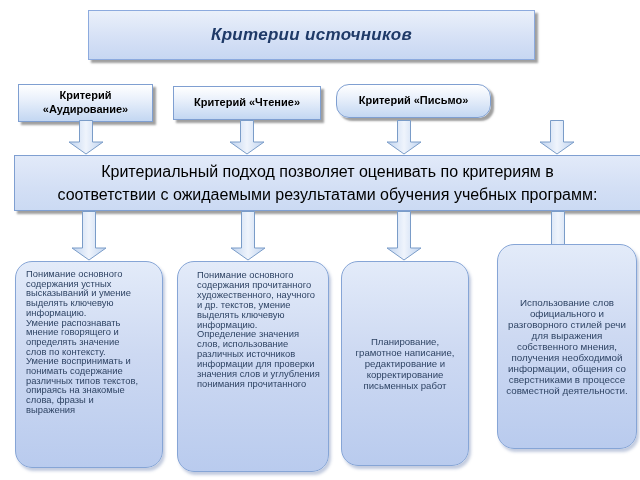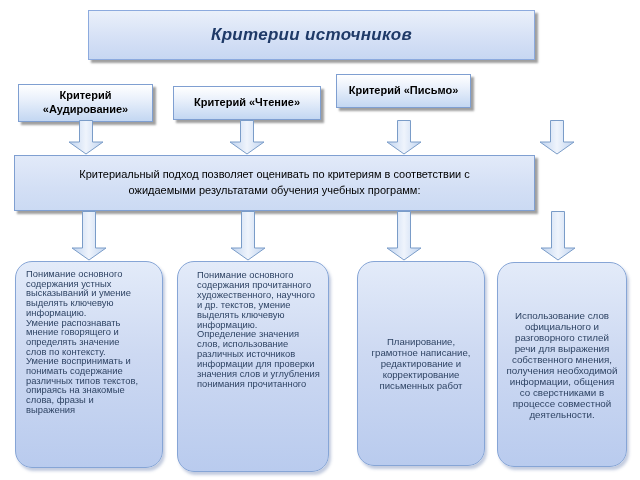--- a/index.html
+++ b/index.html
@@ -28,27 +28,27 @@
   }
   .crit-box {
     background: linear-gradient(to bottom, #ffffff 0%, #e9f0fb 40%, #c3d7f2 100%);
     display: flex; align-items: center; justify-content: center;
     text-align: center;
     font-size: 11px; font-weight: bold; color: #000000;
     line-height: 1.25; padding: 1px 4px;
   }
   .cb1 { left: 18px;  top: 84px; width: 135px; height: 38px; justify-content: center; }
   .cb2 { left: 173px; top: 86px; width: 148px; height: 34px; }
-  .cb3 { left: 336px; top: 74px; width: 135px; height: 34px; }
+  .cb3 { left: 336px; top: 84px; width: 155px; height: 34px; border-radius: 13px; }
   .cb4 { left: 482px; top: 84px; width: 150px; height: 38px; }
   .wide-box {
-    left: 14px; top: 155px; width: 521px; height: 56px;
+    left: 14px; top: 155px; width: 627px; height: 56px;
     background: linear-gradient(to bottom, #e2eaf9 0%, #d3dff5 60%, #cbdaf3 100%);
     display: flex; align-items: center; justify-content: flex-end;
-    text-align: center; font-size: 11px; color: #000000;
+    text-align: center; font-size: 16px; color: #000000;
     line-height: 1.45; padding: 0 42px;
   }
   .arrow { position: absolute; }
   .ar1-1 { left: 68px;  top: 120px; }
   .ar1-2 { left: 229px; top: 120px; }
   .ar1-3 { left: 386px; top: 120px; }
   .ar1-4 { left: 539px; top: 120px; }
   .ar2-1 { left: 71px;  top: 211px; }
   .ar2-2 { left: 230px; top: 211px; }
   .ar2-3 { left: 386px; top: 211px; }
@@ -65,22 +65,22 @@
   }
   .detail-text {
     white-space: pre-line;
   }
   .db1 { left: 15px;  top: 261px; width: 148px; height: 207px;
          font-size: 9.4px; line-height: 9.7px; padding: 7px 22px 4px 10px; }
   .db2 { left: 177px; top: 261px; width: 152px; height: 211px;
          font-size: 9.4px; line-height: 9.9px; padding: 8px 8px 4px 19px; }
   .db3 { left: 341px; top: 261px; width: 128px; height: 205px;
          font-size: 9.6px; line-height: 11px; text-align: center;
-         display: flex; align-items: center; justify-content: center; padding: 6px 10px; margin-left: 16px; }
-  .db4 { left: 497px; top: 262px; width: 130px; height: 205px;
+         display: flex; align-items: center; justify-content: center; padding: 6px 10px; }
+  .db4 { left: 497px; top: 244px; width: 140px; height: 205px;
          font-size: 9.8px; line-height: 11px; text-align: center;
          display: flex; align-items: center; justify-content: center; padding: 6px 8px; }
 </style>
 </head>
 <body>
 
 <div class="canvas">
 
   <svg width="0" height="0" style="position:absolute" aria-hidden="true">
     <defs>

